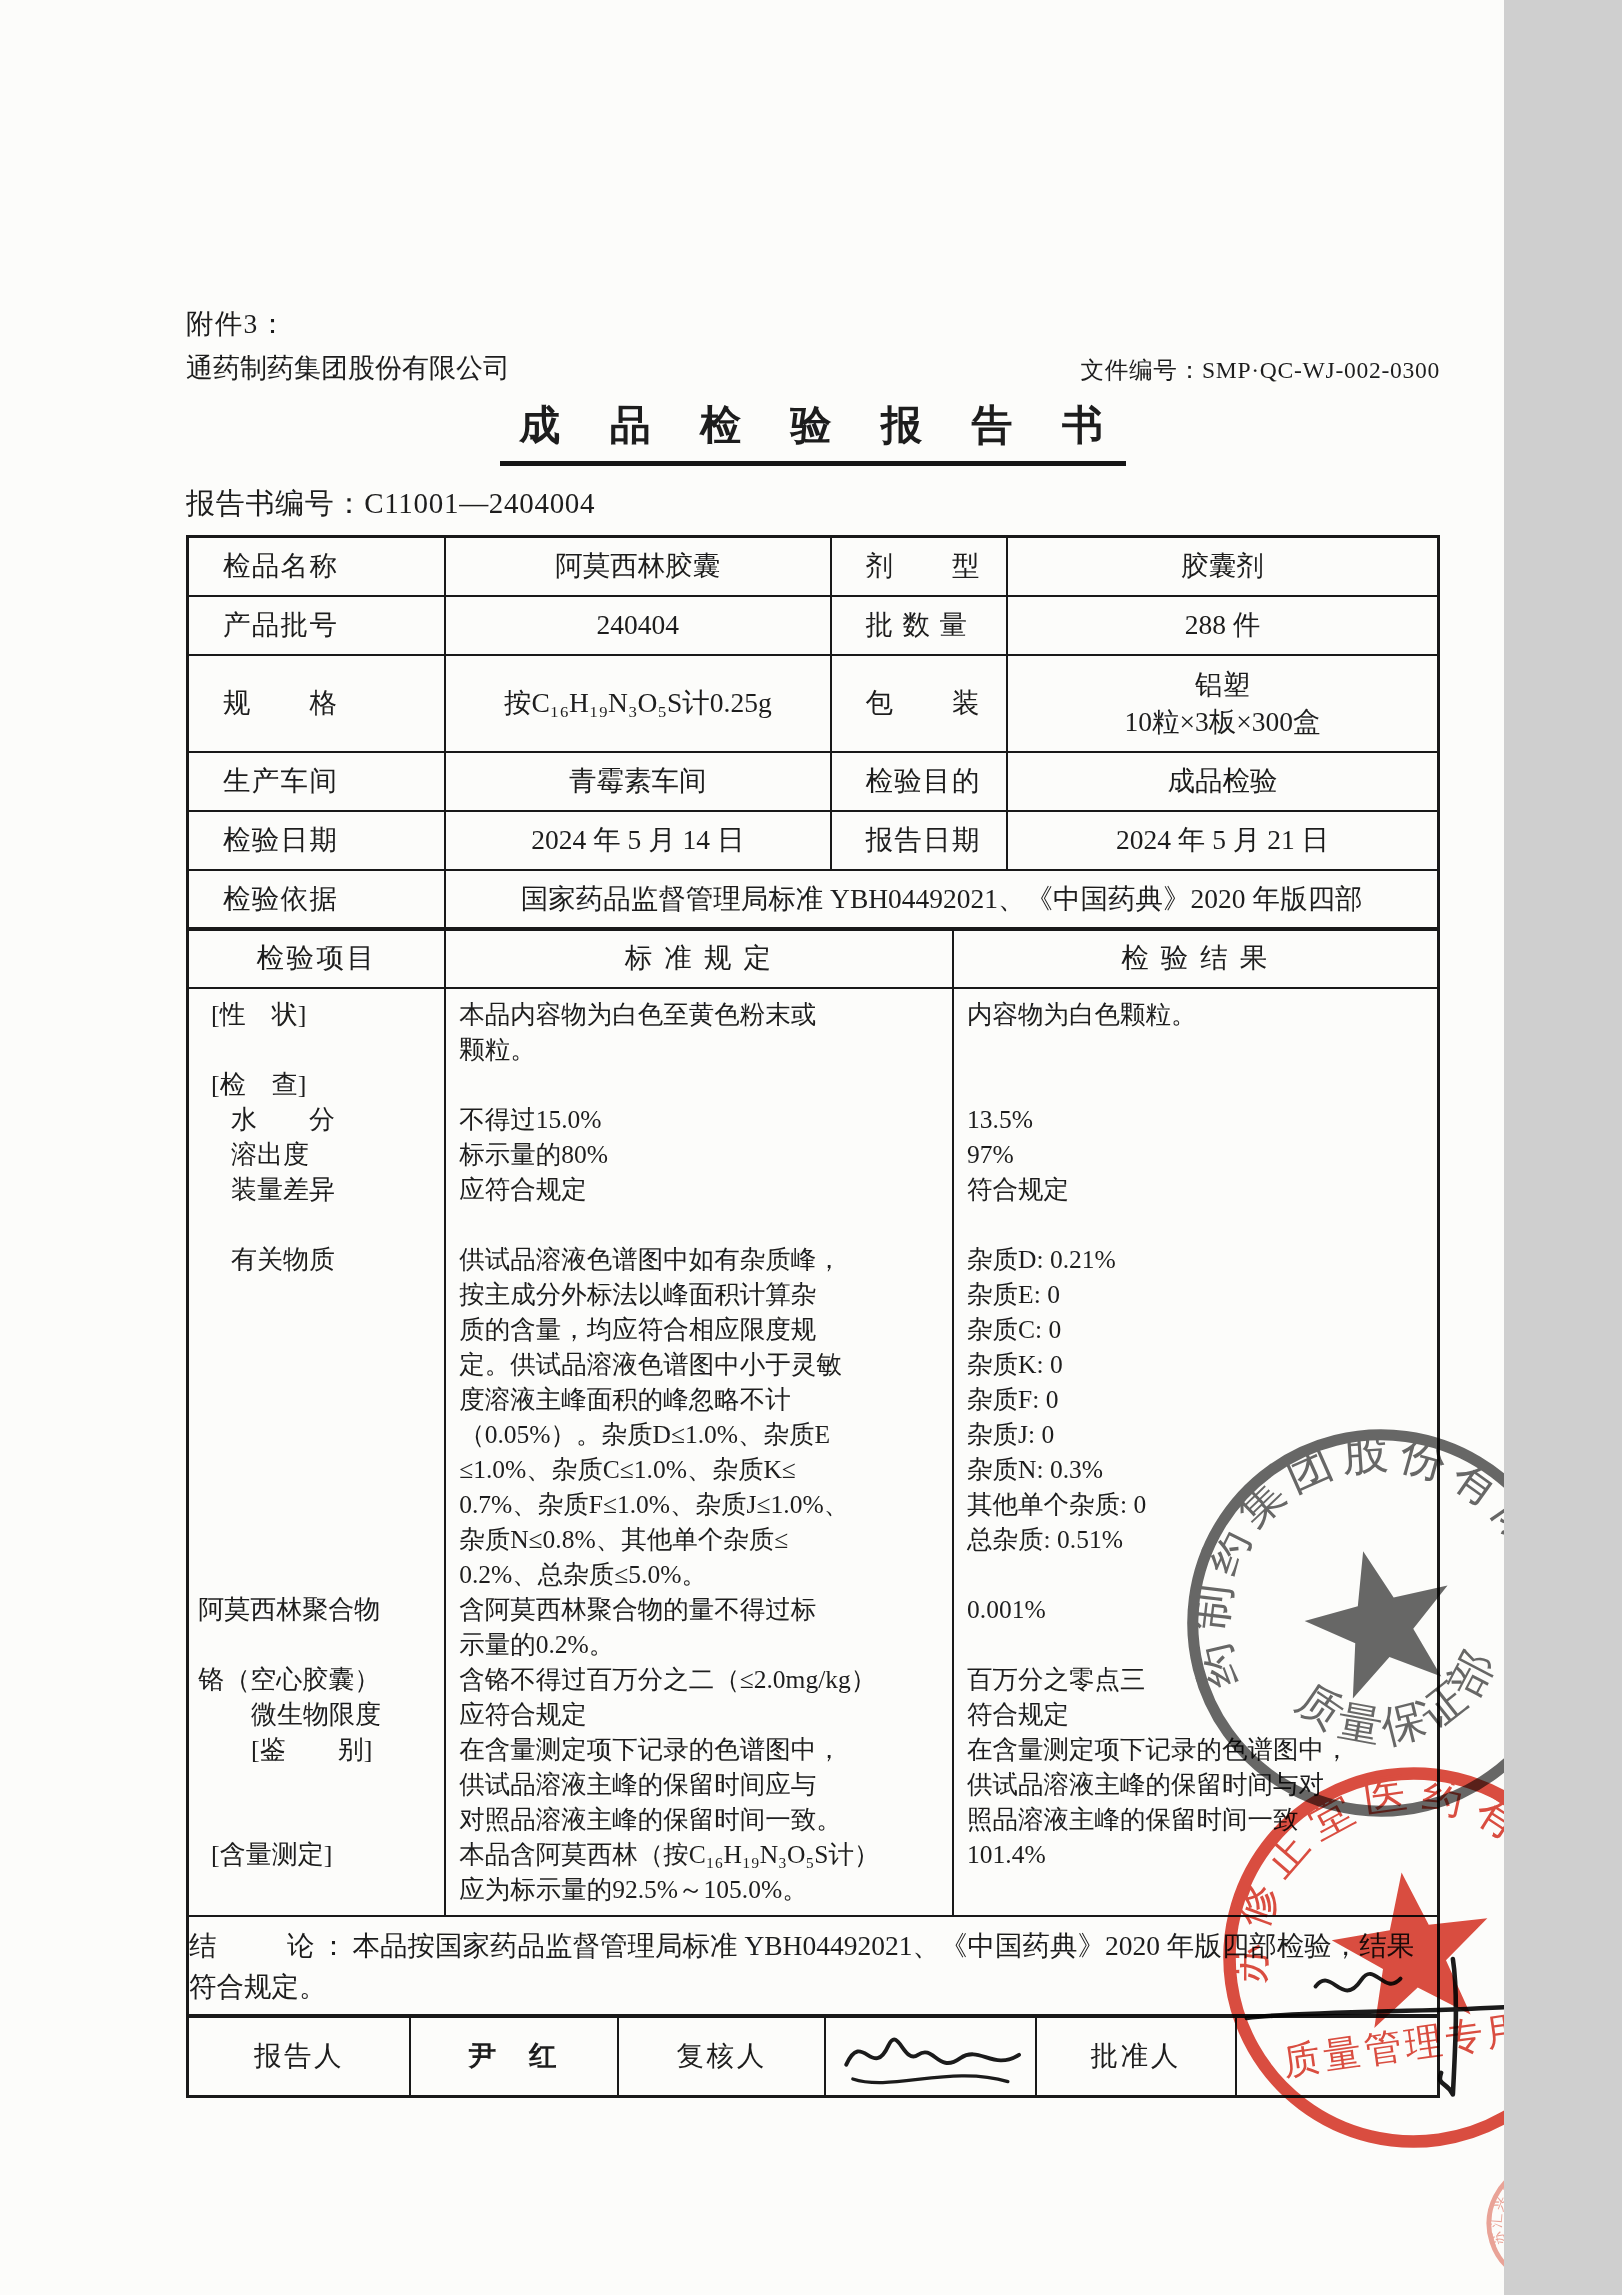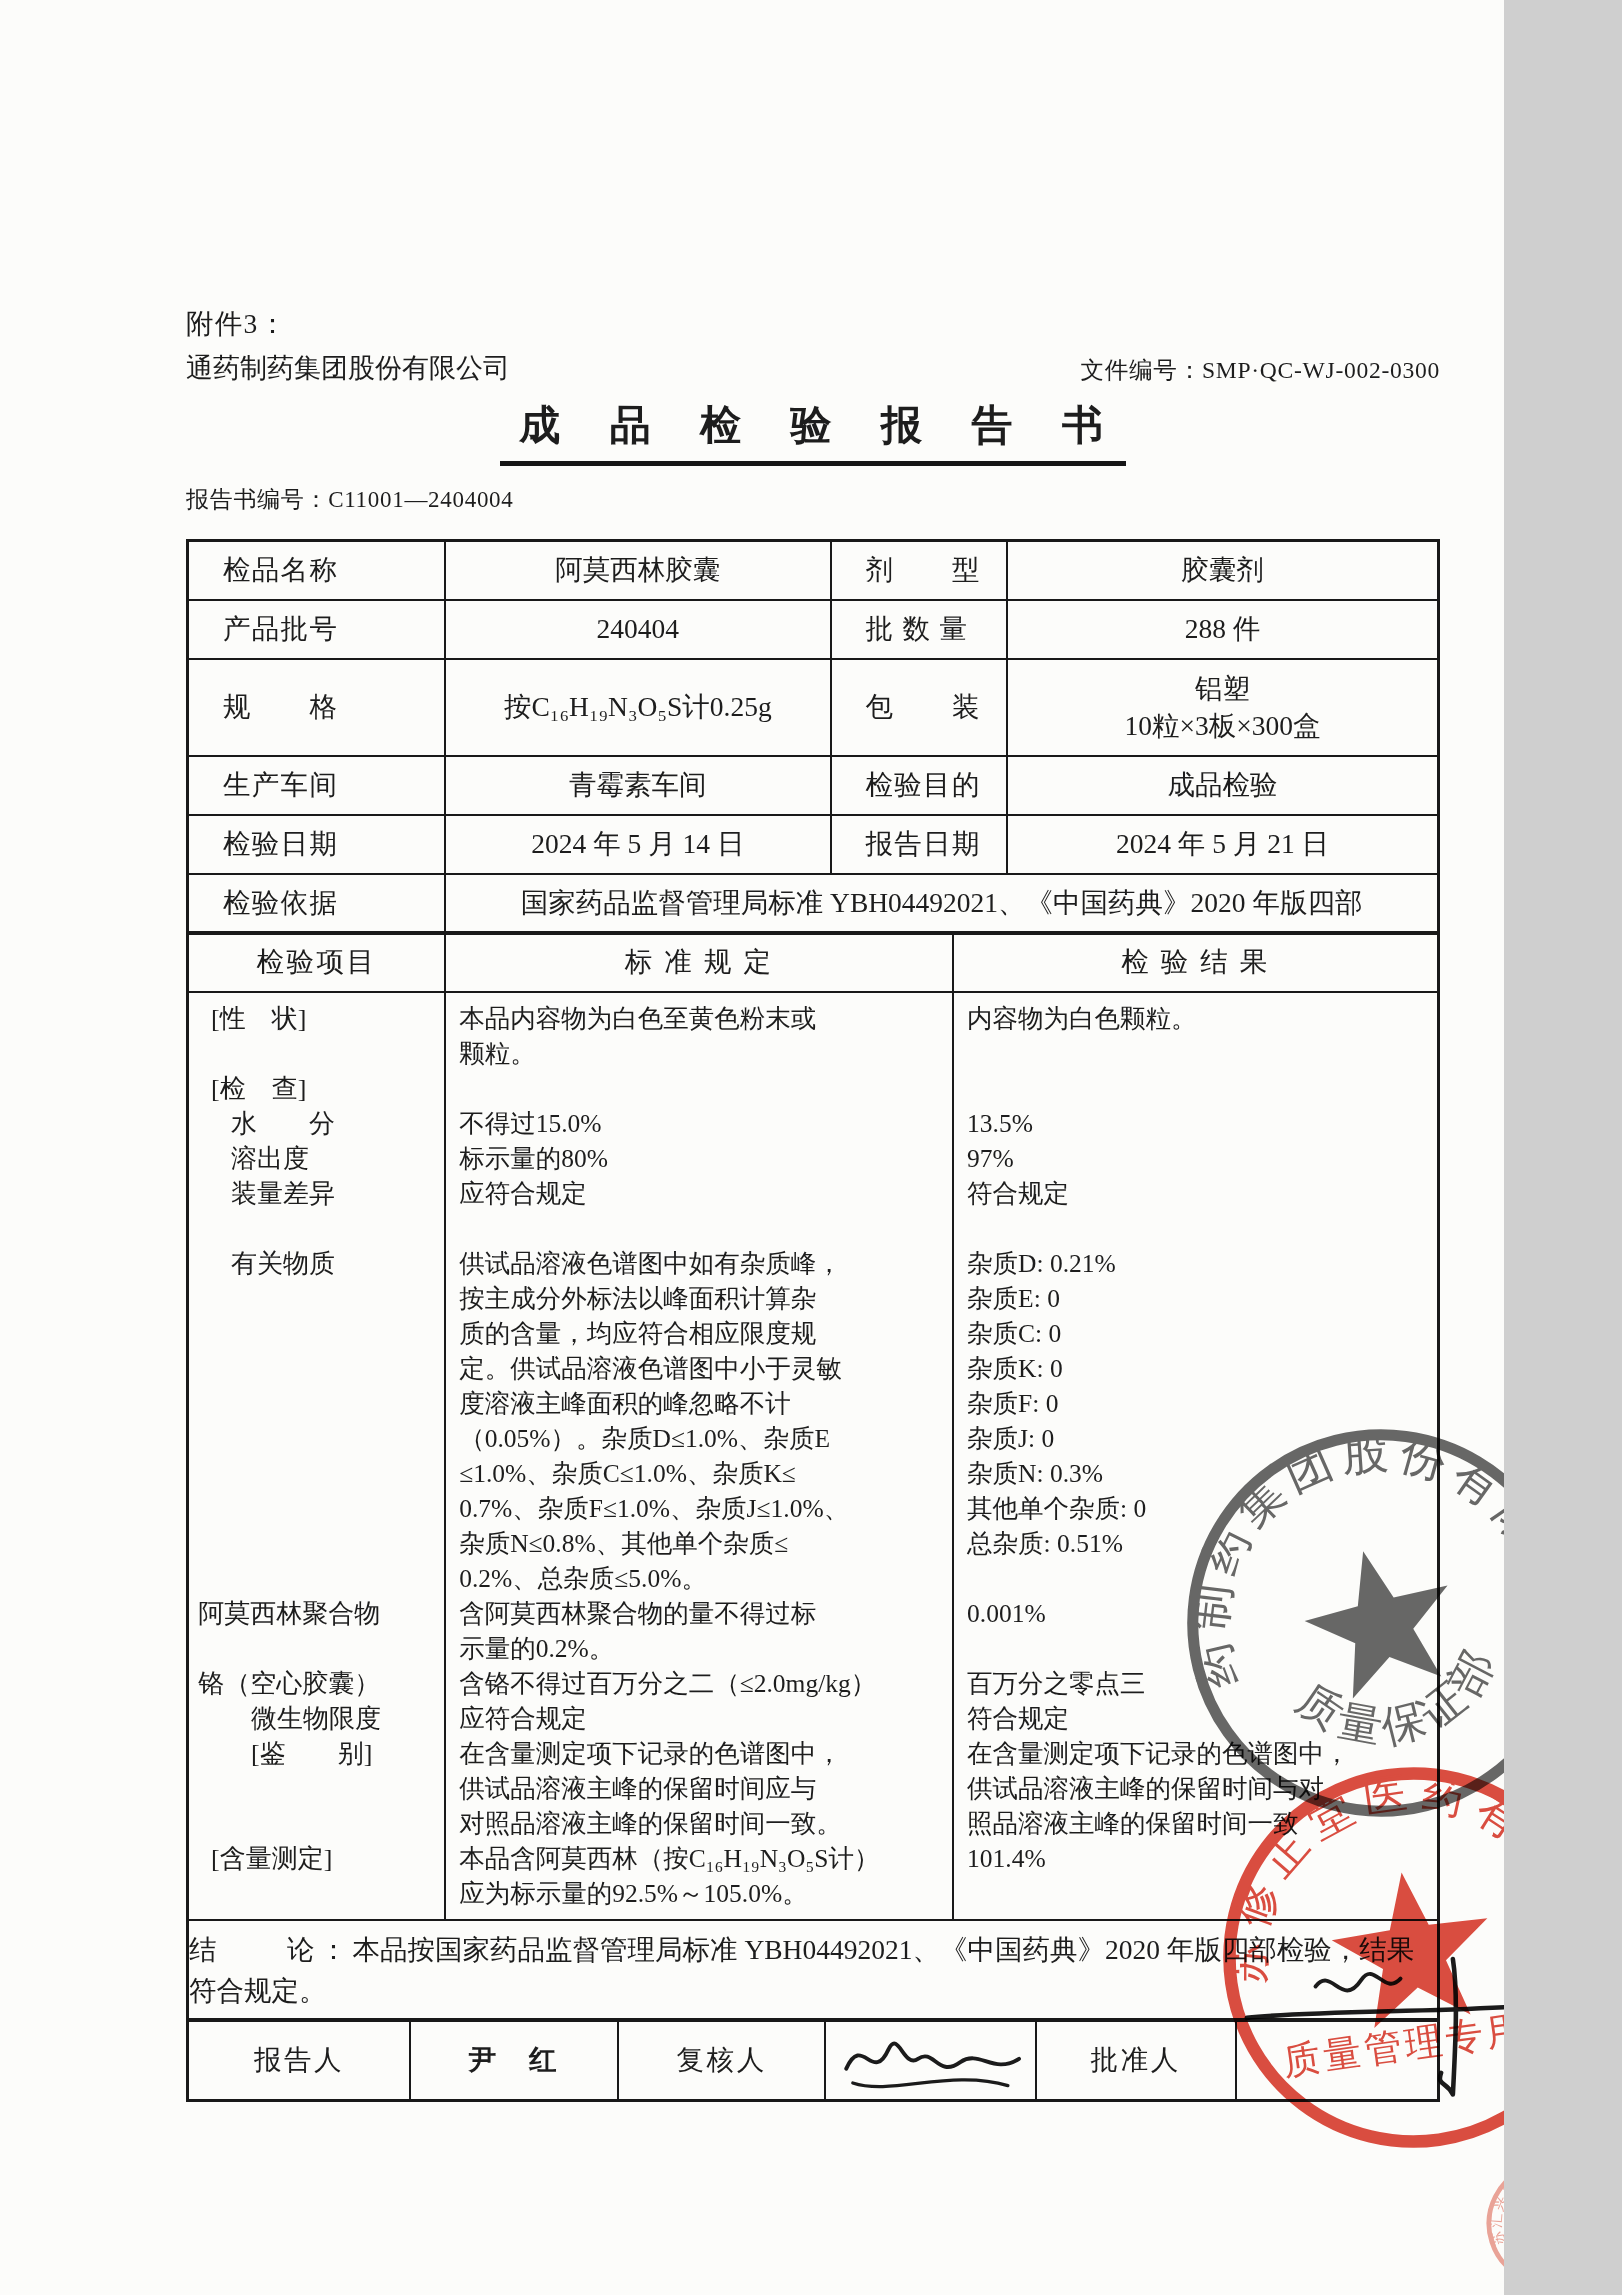--- a/index.html
+++ b/index.html
@@ -8,24 +8,24 @@
         font-family:"Liberation Serif","DejaVu Serif",serif;color:#1d1d1d;}
   .content{position:absolute;left:186px;top:306px;width:1254px;}
 
   .attachment{font-size:27.5px;letter-spacing:1.3px;}
   .header-row{display:flex;justify-content:space-between;align-items:flex-end;margin-top:7.9px;}
   .company{font-size:27px;}
   .docnum{font-size:23.6px;letter-spacing:0.7px;}
   .title-wrap{text-align:center;margin-top:11.8px;}
   .title{display:inline-block;font-size:41px;font-weight:700;letter-spacing:19.6px;
          border-bottom:5.2px solid #161616;padding:0 3.9px 7.9px 19.6px;}
-  .report-no{margin-top:18.3px;font-size:23px;letter-spacing:0.7px;}
+  .report-no{margin-top:18.3px;font-size:29px;letter-spacing:0.7px;}
 
   table{border-collapse:collapse;width:100%;table-layout:fixed;}
-  .info-table{margin-top:24px;border:3.9px solid #191919;}
+  .info-table{margin-top:11px;border:3.9px solid #191919;}
   .info-table td{border:2.6px solid #191919;font-size:27.5px;padding:10.5px 3.9px;}
   .lbl{text-align:left;padding-left:34px !important;letter-spacing:1.3px;}
   .val{text-align:center;}
   .val .two-line div{line-height:37px;}
 
   .inspect-table{border:3.9px solid #191919;margin-top:-3.9px;}
   .inspect-table th{border:2.6px solid #191919;font-size:27.5px;padding:10.5px 0;font-weight:400;letter-spacing:2.6px;}
   .inspect-table td{border:2.6px solid #191919;vertical-align:top;padding:7.9px 0;margin-left:24px;}
   .line{height:35px;line-height:35px;font-size:25.5px;white-space:nowrap;}
   .col-std .line,.col-res .line{padding-left:13px;}

